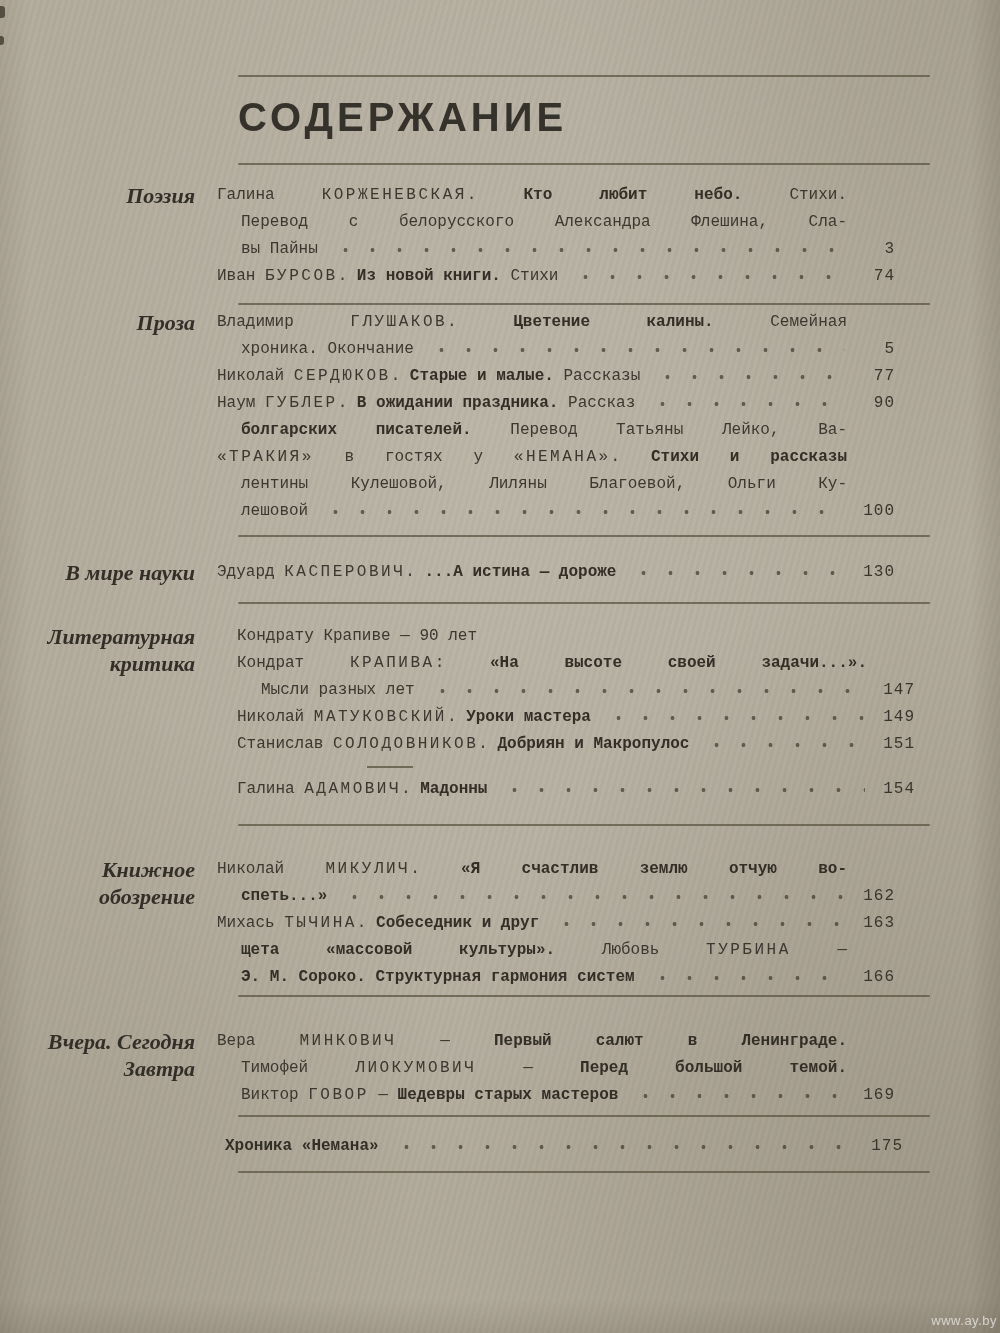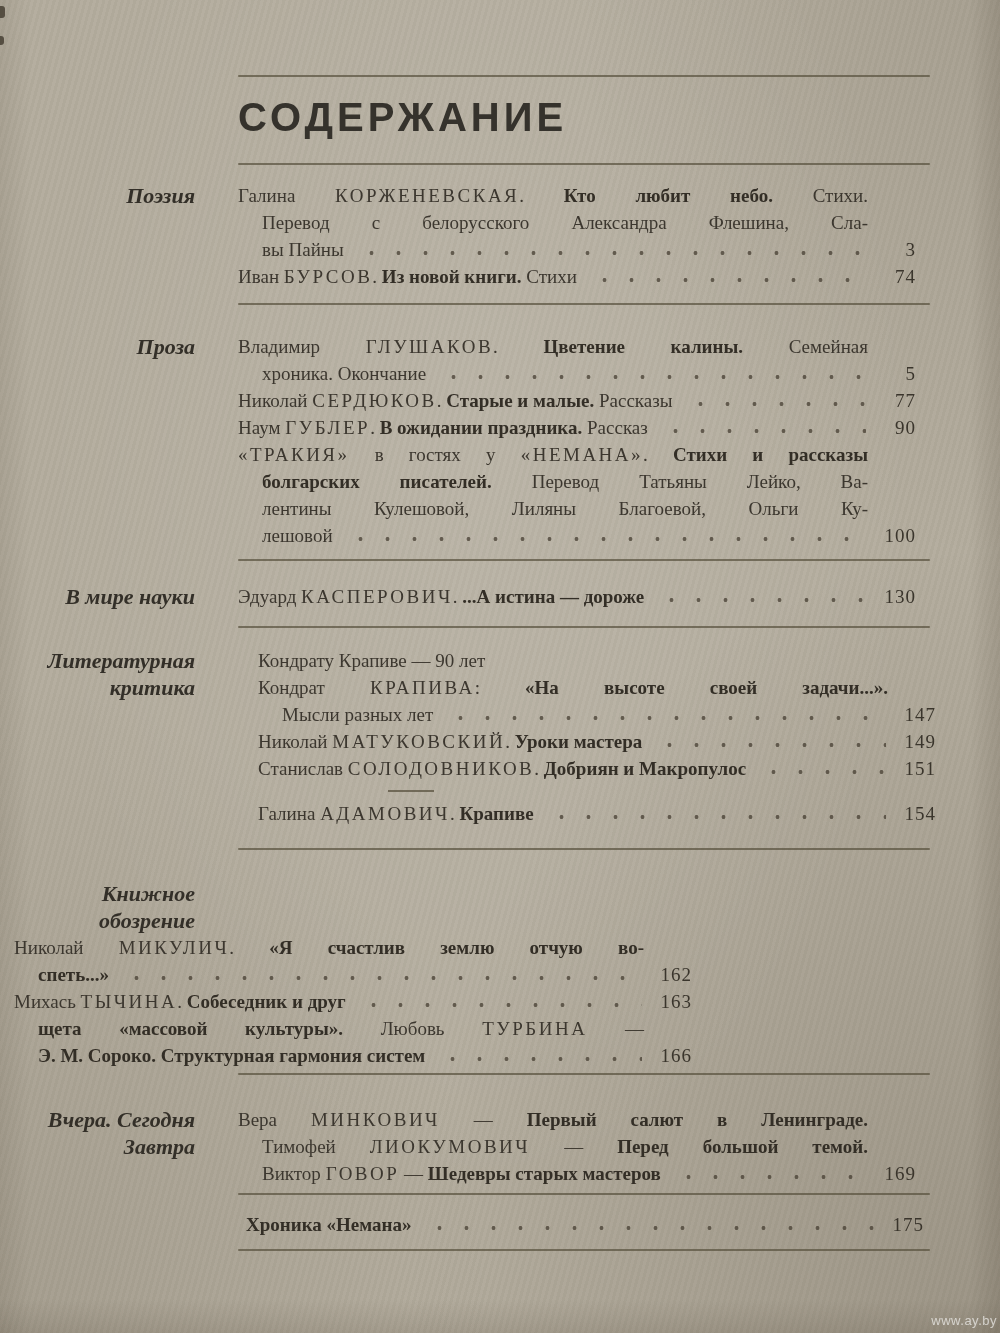--- a/index.html
+++ b/index.html
@@ -23,29 +23,29 @@
   .rule{height:2px;background:#59523f;opacity:.72;width:692px;margin-left:224px;border-radius:1px;}
   .rule.top{margin-top:75px;}
   .rule.under-title{margin-top:22px;}
   .title{
     font-family:"Liberation Sans","DejaVu Sans",sans-serif;
     font-weight:bold;font-size:40px;line-height:48px;
     letter-spacing:4px;color:#35322c;margin:16px 0 0 224px;
   }
   .section{display:flex;}
   .sec-0{padding:17px 0 13px;}
-  .sec-1{padding:28px 0 10px;}
+  .sec-1{padding:4px 0 10px;}
   .sec-2{padding:22px 0 16px;}
   .sec-3{padding:19px 0 21px;gap:20px;}
-  .sec-4{padding:30px 0 4px;flex-direction:column;}
+  .sec-4{padding:30px 0 4px;}
   .sec-5{padding:31px 0 6px;}
   .sec-6{padding:16px 0 11px;gap:8px;}
-  .label{width:181px;margin-right:43px;text-align:right;
+  .label{width:181px;margin-right:22px;text-align:right;
     font-style:italic;font-weight:bold;font-size:22px;line-height:27px;color:#332f28;}
-  .entries{width:692px;font-size:19px;line-height:27px;}
+  .entries{width:692px;font-size:16px;line-height:27px;font-family:Liberation Mono, monospace;}
   .line{white-space:nowrap;}
   .line.full{white-space:normal;text-align:justify;text-align-last:justify;margin-right:62px;}
   .line.cont{padding-left:24px;}
   .line.full.cont{margin-right:62px;}
   .line.last{display:flex;align-items:baseline;white-space:nowrap;}
   .txt{flex:0 0 auto;}
   .seg.b{font-weight:bold;color:#332e26;}
   .seg.caps{letter-spacing:2.5px;}
   .leader{
     flex:1 1 auto;min-width:6px;height:6px;margin:0 6px 0 14px;
@@ -119,22 +119,22 @@
               </div>
             </div>
             <div class="entry">
               <div class="line last">
                 <span class="txt"><span class="seg">Наум </span><span class="seg caps">ГУБЛЕР</span><span class="seg">. </span><span class="seg b">В ожидании праздника.</span><span class="seg"> Рассказ</span></span>
                 <span class="leader"></span>
                 <span class="pagenum">90</span>
               </div>
             </div>
             <div class="entry">
+              <div class="line cont full"><span class="txt"><span class="seg b">болгарских писателей.</span><span class="seg"> Перевод Татьяны Лейко, Ва-</span></span></div>
               <div class="line full"><span class="txt"><span class="seg caps">«ТРАКИЯ»</span><span class="seg"> в гостях у </span><span class="seg caps">«НЕМАНА»</span><span class="seg">. </span><span class="seg b">Стихи и рассказы</span></span></div>
-              <div class="line cont full"><span class="txt"><span class="seg b">болгарских писателей.</span><span class="seg"> Перевод Татьяны Лейко, Ва-</span></span></div>
               <div class="line cont full"><span class="txt"><span class="seg">лентины Кулешовой, Лиляны Благоевой, Ольги Ку-</span></span></div>
               <div class="line cont last">
                 <span class="txt"><span class="seg">лешовой</span></span>
                 <span class="leader"></span>
                 <span class="pagenum">100</span>
               </div>
             </div>
           </div>
         </div>
         <div class="rule"></div>
@@ -182,21 +182,21 @@
             <div class="entry">
               <div class="line last">
                 <span class="txt"><span class="seg">Станислав </span><span class="seg caps">СОЛОДОВНИКОВ</span><span class="seg">. </span><span class="seg b">Добриян и Макропулос</span></span>
                 <span class="leader"></span>
                 <span class="pagenum">151</span>
               </div>
             </div>
             <div class="divider"></div>
             <div class="entry">
               <div class="line last">
-                <span class="txt"><span class="seg">Галина </span><span class="seg caps">АДАМОВИЧ</span><span class="seg">. </span><span class="seg b">Крапиве</span></span>
+                <span class="txt"><span class="seg">Галина </span><span class="seg caps">АДАМОВИЧ</span><span class="seg">. </span><span class="seg b">Мадонны</span></span>
                 <span class="leader"></span>
                 <span class="pagenum">154</span>
               </div>
             </div>
           </div>
         </div>
         <div class="rule"></div>
         <div class="section sec-4">
           <div class="label">
             <div class="label-line">Книжное</div>

